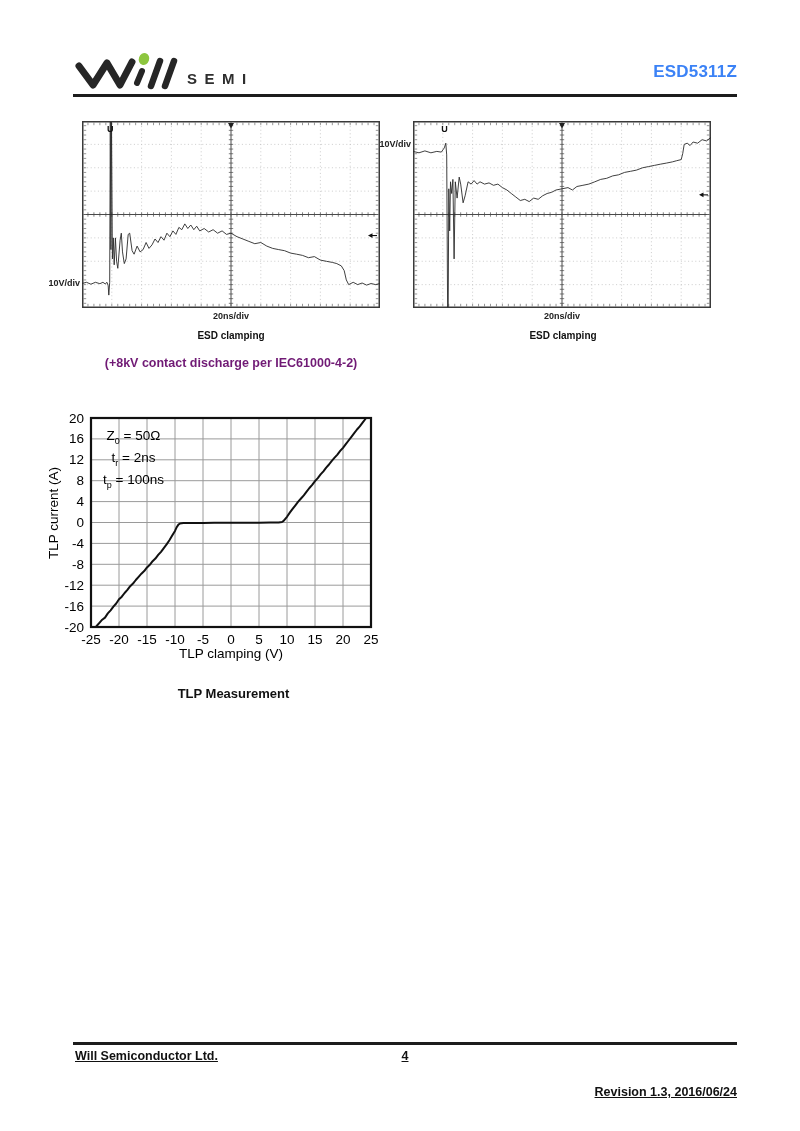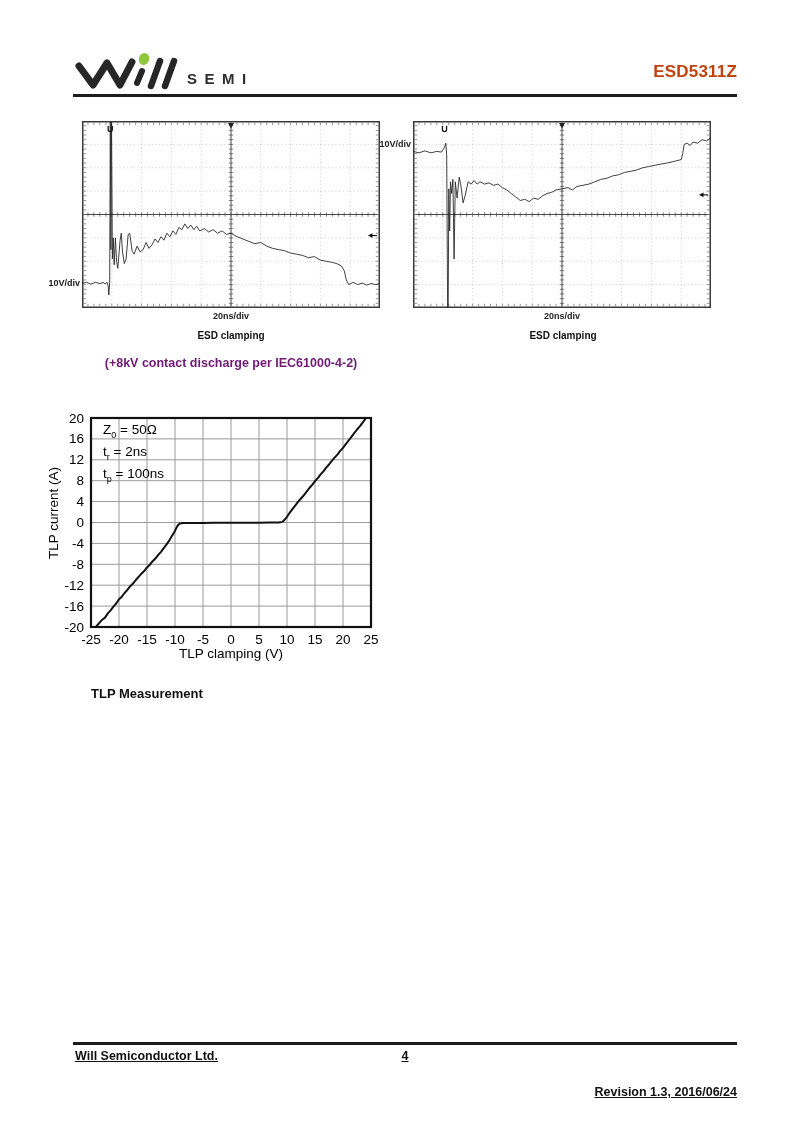--- a/index.html
+++ b/index.html
@@ -6,21 +6,21 @@
   html,body { background:#ffffff; }
   body { font-family:"Liberation Sans","DejaVu Sans",sans-serif; color:#1a1a1a; }
   #page {
     position:relative; width:800px; height:1131px; background:#ffffff;
     overflow:hidden; margin:0 auto;
   }
   
   #logo-svg { position:absolute; left:73px; top:50px; }
   #part-number {
     position:absolute; top:62px; right:63px; font-size:17px; font-weight:bold;
-    letter-spacing:0.2px; color:#c2410c;text-align:center;
+    letter-spacing:0.2px; color:#3b82f6;text-align:center;
   }
   .rule { position:absolute; left:73px; width:664px; height:3px; background:#1c1c1c; }
   #header-rule { top:94px; }
   #footer-rule { top:1042px; }
   
   .scope { position:absolute; width:298px; height:187px; }
   #scope-left  { left:82px;  top:121px; }
   #scope-right { left:413px; top:121px; }
   .hscale {
     position:absolute; top:311px; width:298px; text-align:center;
@@ -39,24 +39,24 @@
   #tlp-svg { position:absolute; left:38px; top:410px; }
   #tlp-ylabel {
     position:absolute; left:46px; top:598px; width:170px; text-align:center;
     font-size:13.5px; color:#000; transform-origin:0 0; transform:rotate(-90deg);
   }
   #tlp-xlabel {
     position:absolute; left:91px; top:646px; width:280px; text-align:center;
     font-size:13.5px; color:#000;
   }
   #tlp-annotations { position:absolute; left:103px; top:422px; font-size:13.5px; color:#000; }
-  .anno-row { height:22px; line-height:16px; white-space:nowrap; }
+  .anno-row { height:22px; line-height:28px; white-space:nowrap;text-align:center; }
   .anno-row sub { font-size:9px; }
   #tlp-caption {
-    position:absolute; left:91px; top:686px; width:285px; 
+    position:absolute; left:91px; top:686px; width:285px; text-align:center;
     font-size:13px; font-weight:bold; color:#111;
   }
   
   .footer-text { position:absolute; top:1049px; font-size:12.5px; font-weight:bold; color:#111;text-decoration:underline; }
   #footer-company { left:75px; }
   #footer-page { left:73px; width:664px; text-align:center; }
   #footer-revision { right:63px;margin-top:36px; }
 </style>
 </head>
 <body>

